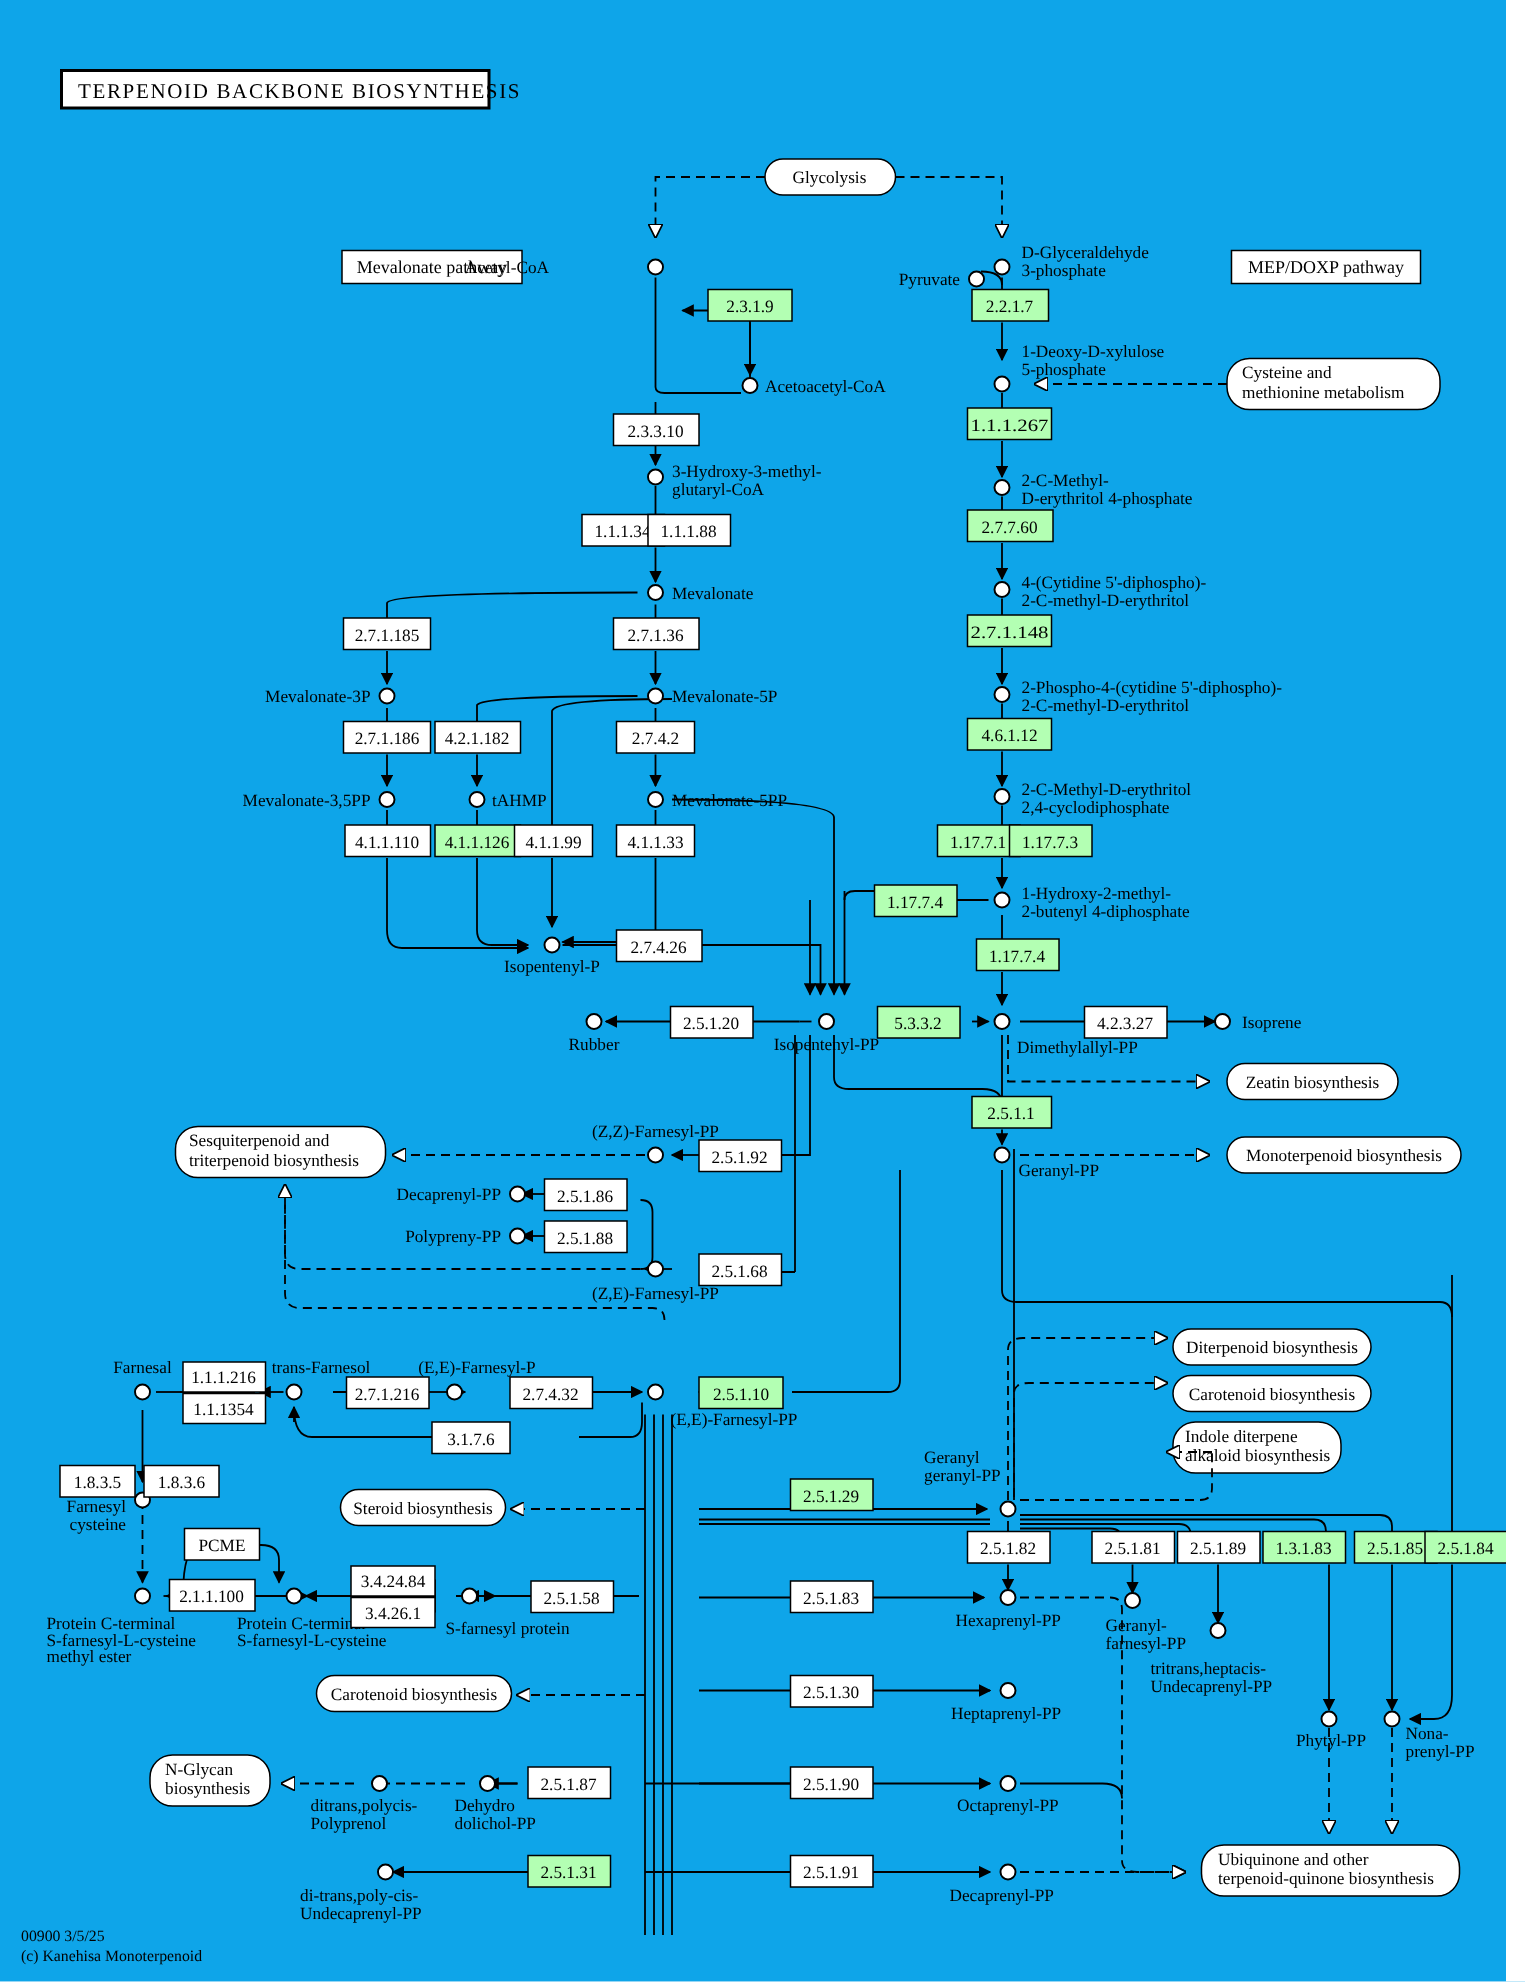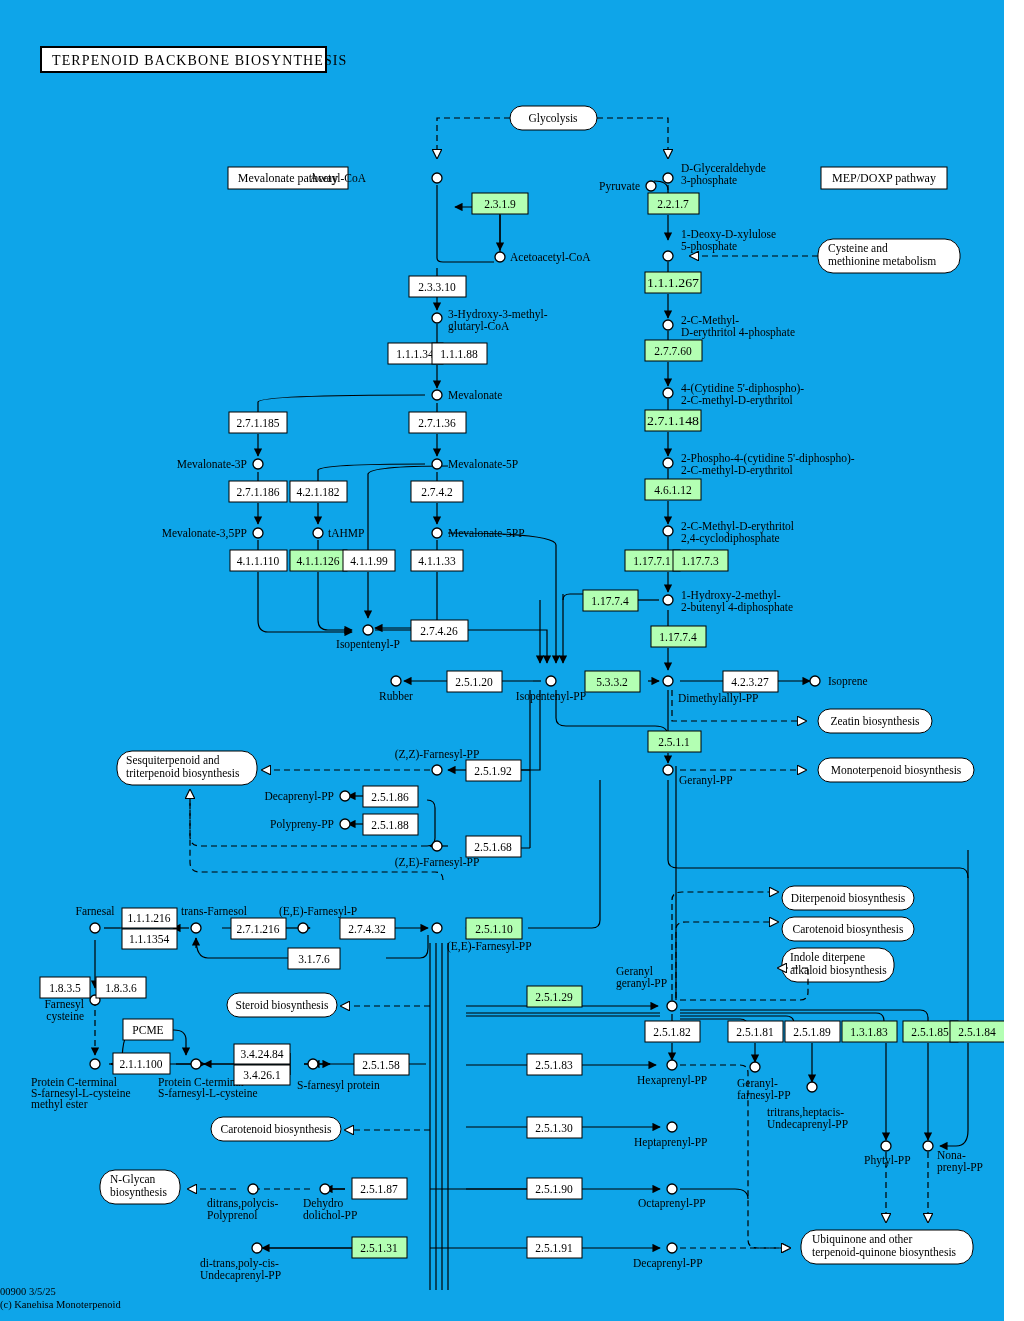--- a/index.html
+++ b/index.html
@@ -3,21 +3,21 @@
 <meta charset="utf-8">
 <style>
   html,body{margin:0;padding:0;background:#ffffff;}
   body{font-family:"Liberation Serif","DejaVu Serif",serif;}
   #root{position:relative;width:1004px;height:1321px;background:#0ea5e9;overflow:hidden;}
   svg#pathway{position:absolute;left:0;top:0;width:1024px;height:1321px;}
   .cpd-label{font-size:11.5px;fill:#000;font-family:"Liberation Serif","DejaVu Serif",serif;}
   .ec-text{font-size:11.5px;fill:#000;font-family:"Liberation Serif","DejaVu Serif",serif;text-anchor:middle;}
   .map-text{font-size:11.5px;fill:#000;font-family:"Liberation Serif","DejaVu Serif",serif;}
   .title-text{font-size:14px;fill:#000;letter-spacing:1.1px;font-family:"Liberation Serif","DejaVu Serif",serif;}
-  .foot{position:absolute;left:0;bottom:10px;font-size:10.5px;line-height:1.18;color:#000;}
+  .foot{position:absolute;left:14px;bottom:10px;font-size:10.5px;line-height:1.18;color:#000;}
   .sect-text{font-size:12px;fill:#000;font-family:"Liberation Serif","DejaVu Serif",serif;text-anchor:middle;}
 </style>
 </head>
 <body>
 
 <div id="root">
 
   <svg id="pathway" viewBox="0 0 1024 1321">
     <defs>
       <marker id="solidArrow" viewBox="0 0 10 10" refX="9" refY="5" markerWidth="7" markerHeight="7" orient="auto">

